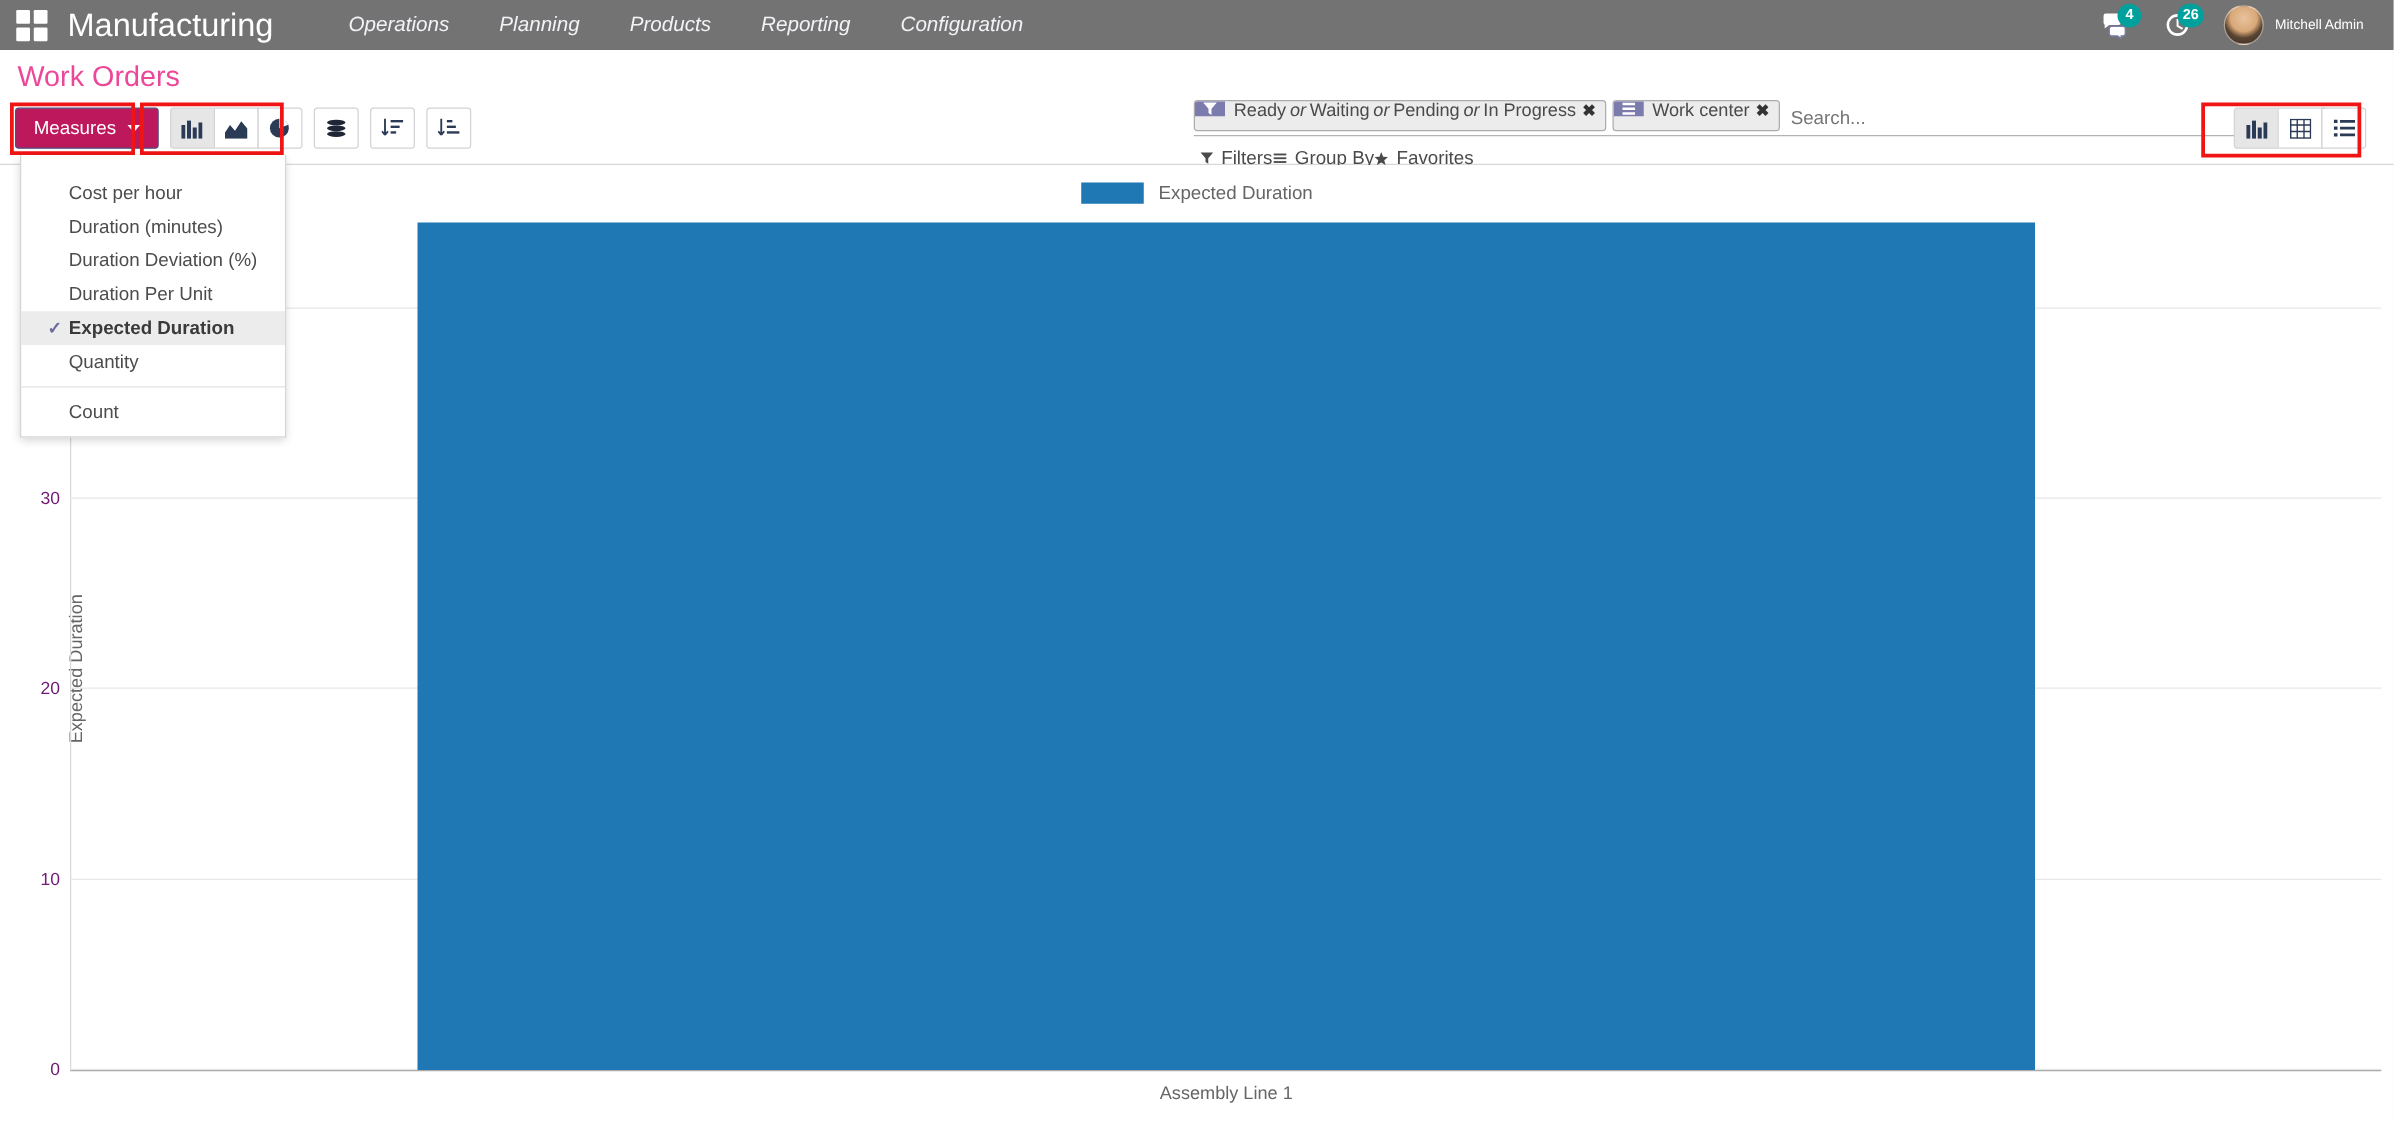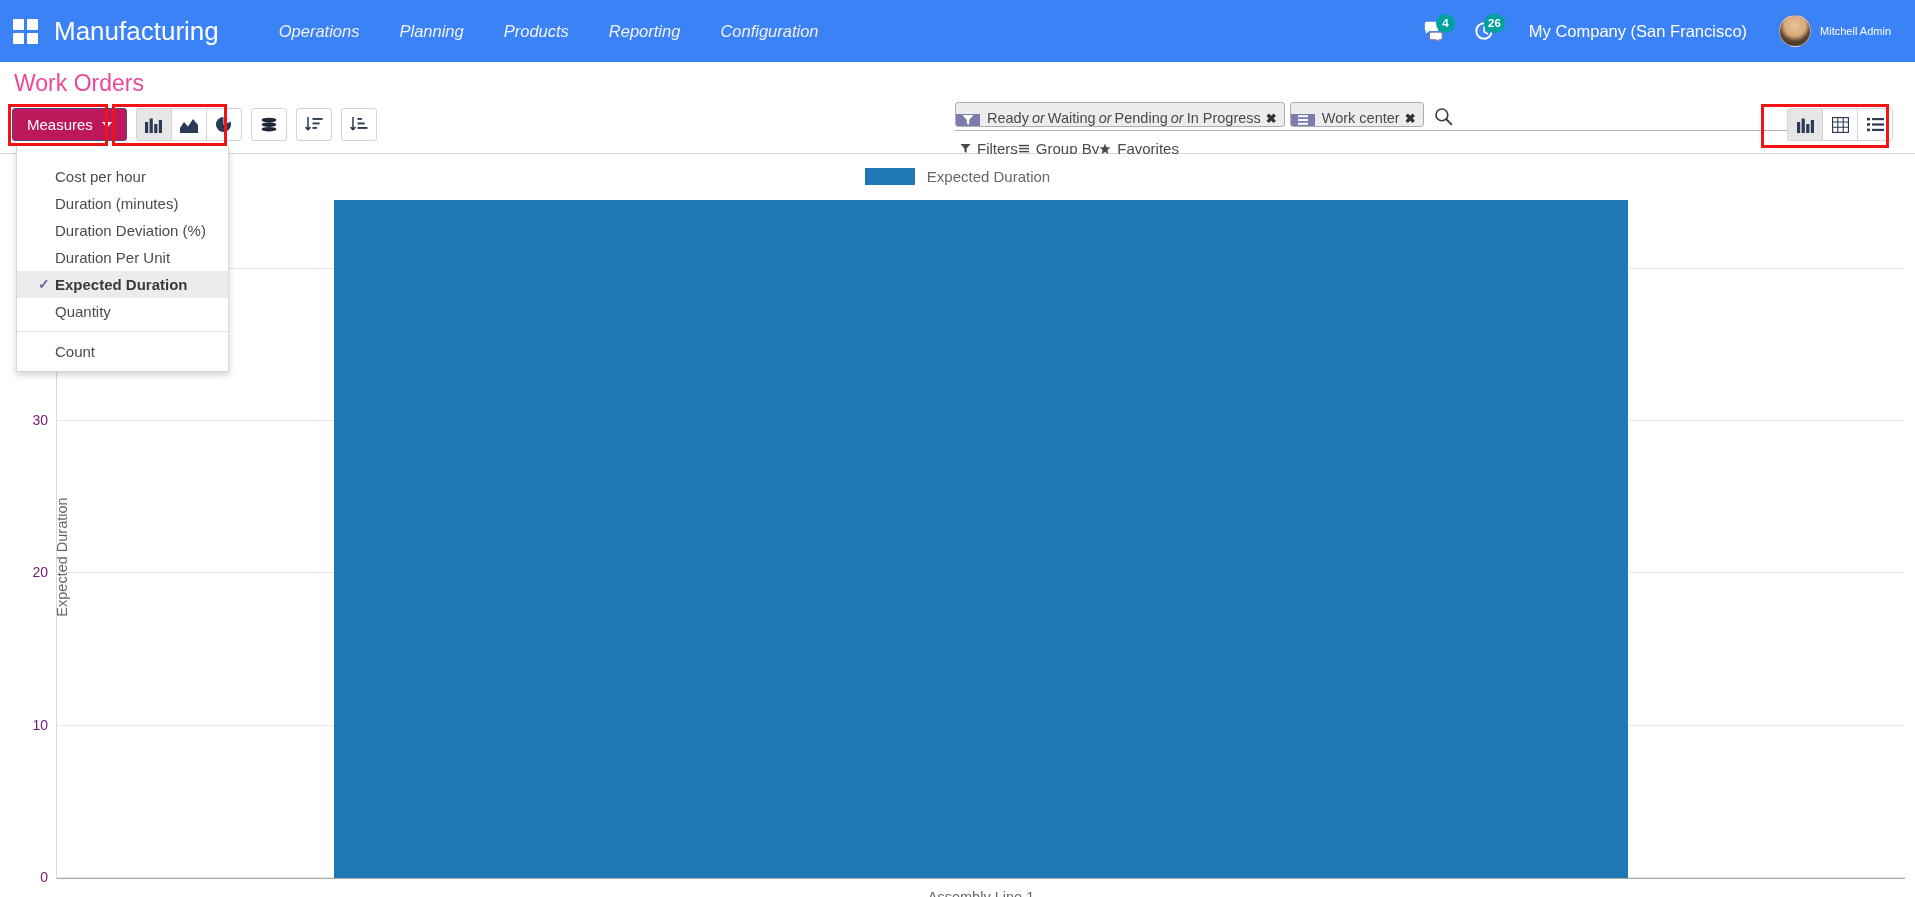--- a/index.html
+++ b/index.html
@@ -5,22 +5,22 @@
   * { box-sizing: border-box; margin: 0; padding: 0; }
   html, body {
     width: 1915px; height: 897px;
     font-family: "Liberation Sans", sans-serif;
     background: #ffffff;
     overflow: hidden;
   }
 
   
   .navbar {
-    height: 62px;
-    background: #3b82f6;
+    height: 40px;
+    background: #737373;
     display: flex;
     align-items: center;
     padding: 0 18px 0 10px;
     color: #ffffff;
     position: relative;
   }
   .apps-grid {
     width: 30px; height: 30px;
     display: grid;
     grid-template-columns: 11px 11px;
@@ -168,21 +168,21 @@
     position: absolute;
     left: 955px; top: 40px;
     width: 920px;
     border-bottom: 1px solid #b3b3b3;
     display: flex;
     align-items: stretch;
     height: 29px;
   }
   .facet {
     display: flex;
-    align-items: flex-end;
+    align-items: flex-start;
     border: 1px solid #adadad;
     border-radius: 3px;
     background: #ececec;
     margin-right: 5px;
     overflow: hidden;
     height: 25px;
     cursor: pointer;
   }
   .facet-ico {
     background: #7c7bad;
@@ -377,21 +377,20 @@
       </svg>
       <span class="badge">4</span>
     </div>
     <div class="nav-icon-wrap">
       <svg width="22" height="22" viewBox="0 0 24 24">
         <path d="M12 2.5a9.5 9.5 0 1 0 0 19 9.5 9.5 0 0 0 0-19zm0 2.2a7.3 7.3 0 1 1 0 14.6 7.3 7.3 0 0 1 0-14.6z" fill="#ffffff"></path>
         <path d="M11.2 6.8h1.7v5.6l4 2.3-.85 1.5-4.85-2.8z" fill="#ffffff"></path>
       </svg>
       <span class="badge">26</span>
     </div>
-    <div class="company-name">My Company (San Francisco)</div>
     <div class="user-block">
       <div class="avatar"></div>
       <span class="user-name">Mitchell Admin</span>
     </div>
   </div>
 </div>
 
 <div class="control-panel">
 
   <div class="cp-title">Work Orders</div>
@@ -474,20 +473,21 @@
         <svg width="12" height="12" viewBox="0 0 12 12">
           <rect x="1" y="1.2" width="10" height="2" fill="#ffffff"></rect>
           <rect x="1" y="5" width="10" height="2" fill="#ffffff"></rect>
           <rect x="1" y="8.8" width="10" height="2" fill="#ffffff"></rect>
         </svg>
       </div>
       <div class="facet-label">Work center</div>
       <div class="facet-x">✖</div>
     </div>
 
+    <input class="search-input" placeholder="Search..." style="">
     <div class="search-magnifier">
       <svg width="19" height="19" viewBox="0 0 20 20">
         <circle cx="8.3" cy="8.3" r="6.2" fill="none" stroke="#3b3b3b" stroke-width="1.7"></circle>
         <path d="M12.9 12.9 L18.4 18.4" stroke="#3b3b3b" stroke-width="1.9" stroke-linecap="round"></path>
       </svg>
     </div>
   </div>
 
   <div class="filter-row">
     <div class="filter-btn">

